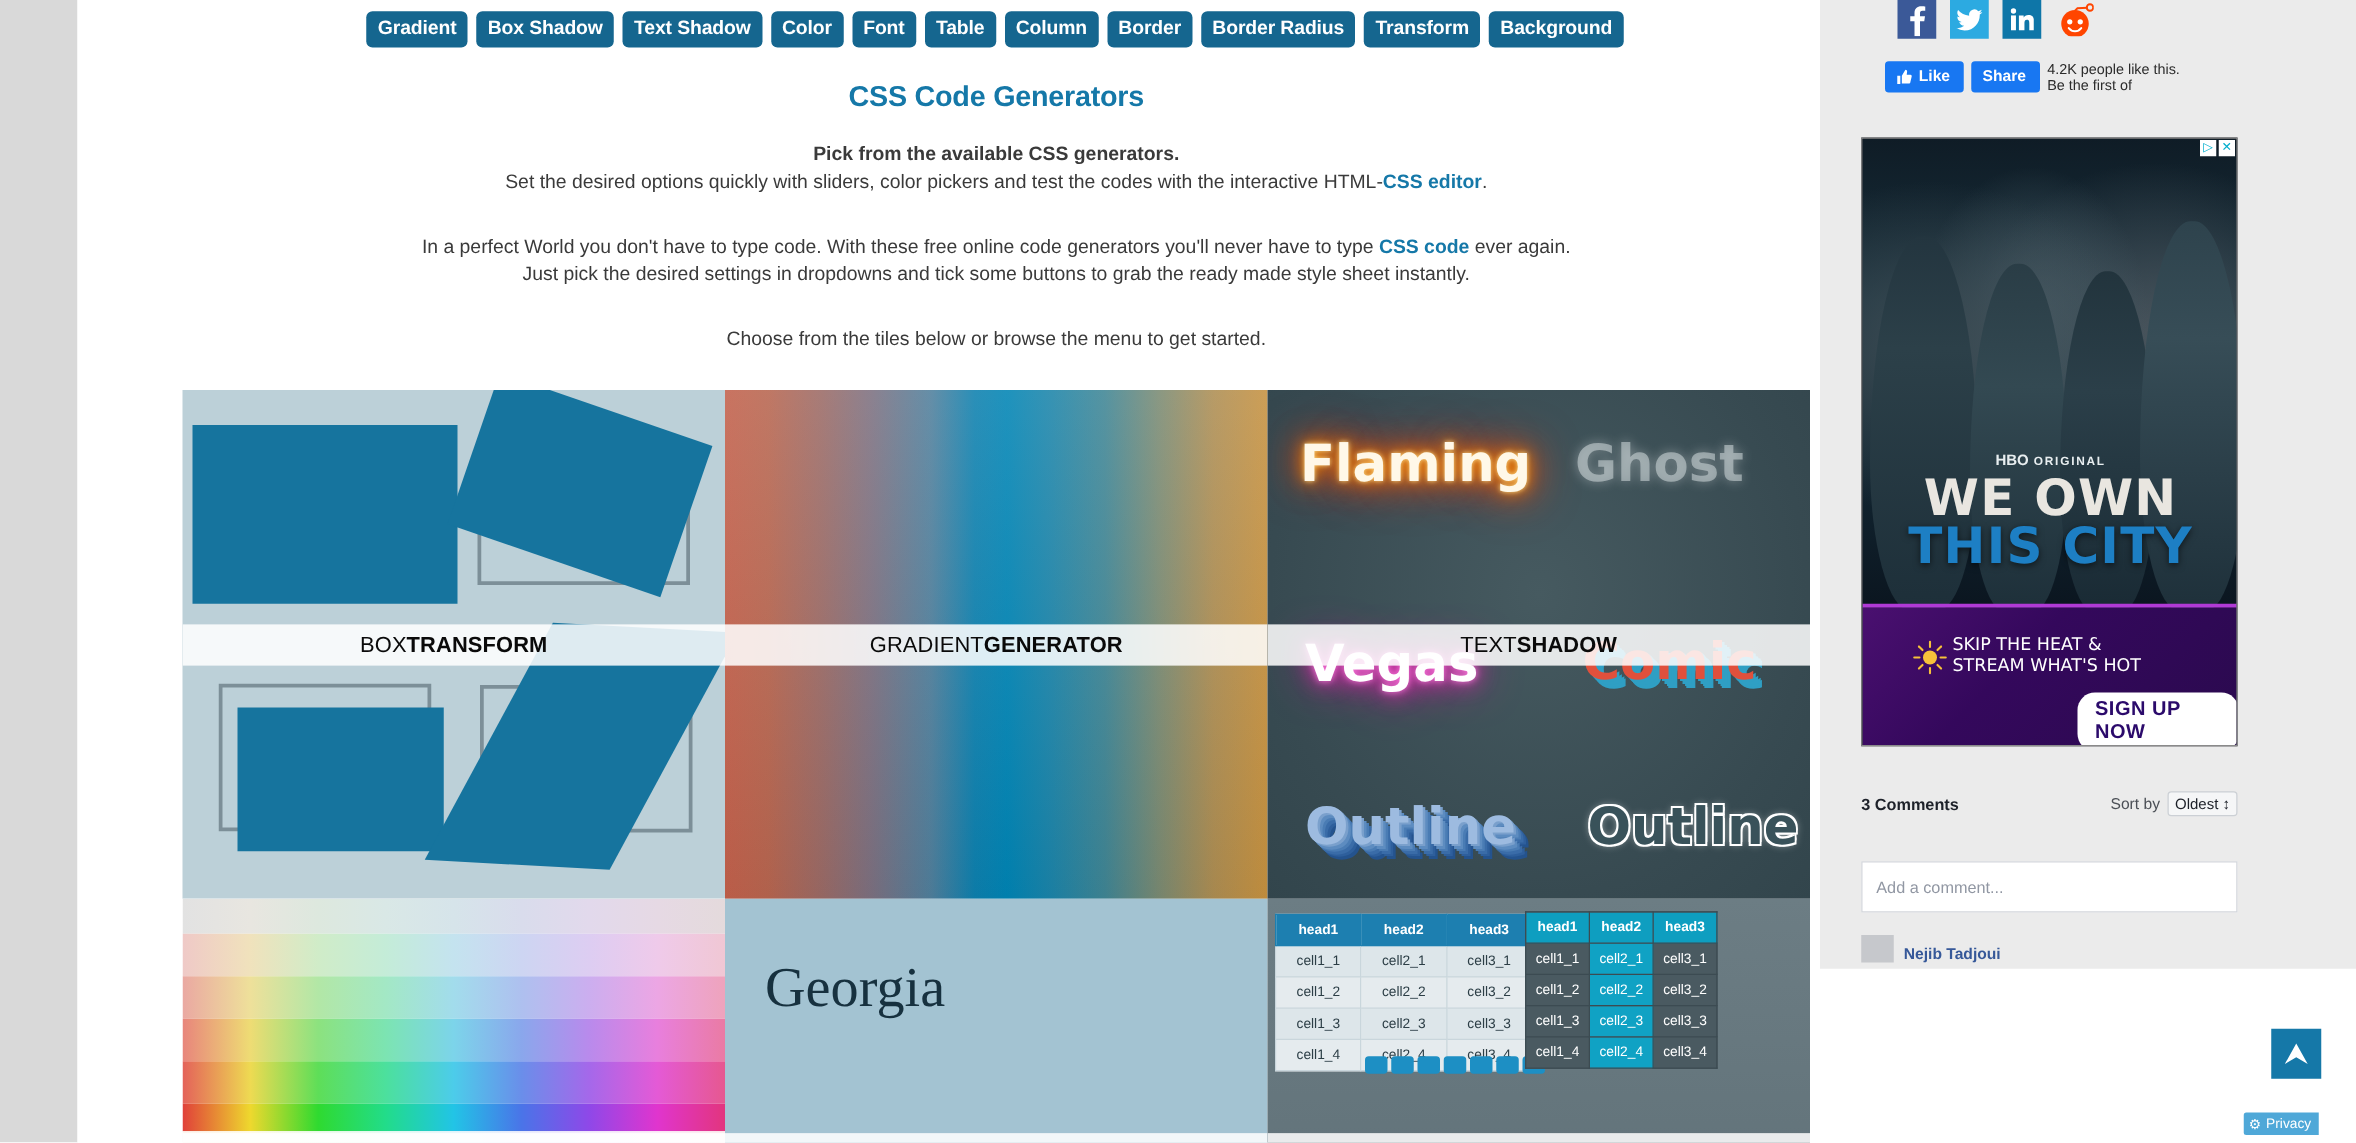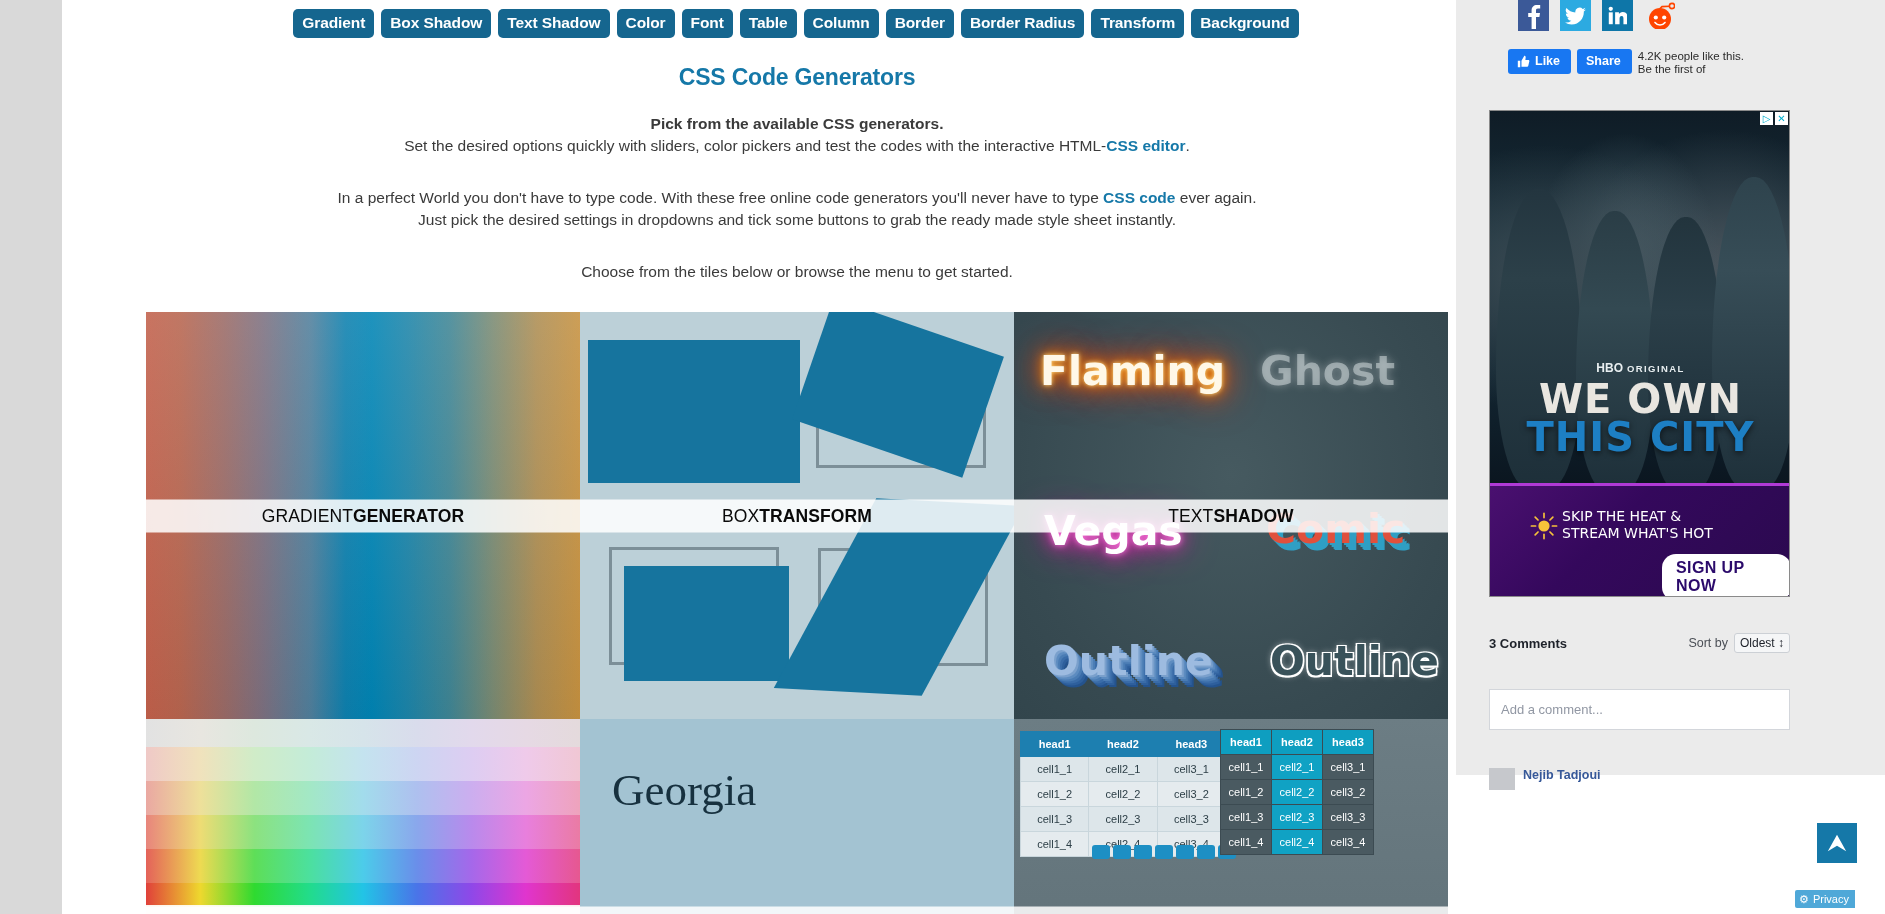--- a/index.html
+++ b/index.html
@@ -222,21 +222,21 @@
   .hbomax { position: absolute; left: 18px; top: 66px; color: #ffffff; font-size: 27px; font-weight: bold; letter-spacing: -1px; font-family: "DejaVu Sans", sans-serif; margin-top: 40px; }
   .signup { position: absolute; left: 172px; top: 68px; background: #ffffff; color: #2b0a6b; font-size: 16px; font-weight: bold; border-radius: 14px; padding: 5px 14px 6px; letter-spacing: 0.4px; cursor: pointer; }
   
   .cm-head { position: absolute; left: 33px; top: 633px; width: 301px; display: flex; justify-content: space-between; align-items: center; }
   .cm-count { font-size: 13px; font-weight: bold; color: #1d2129; }
   .cm-sortwrap { display: flex; align-items: center; gap: 6px; }
   .cm-sortlbl { font-size: 12.5px; color: #4b4f56; }
   .cm-select { background: #f5f6f7; border: 1px solid #ccd0d5; border-radius: 3px; font-size: 12px; color: #1d2129; padding: 2px 5px; cursor: pointer; }
   .cm-box { position: absolute; left: 33px; top: 689px; width: 301px; height: 41px; background: #ffffff; border: 1px solid #d3d6db; }
   .cm-box span { display: block; padding: 12px 11px; color: #9197a3; font-size: 13px; }
-  .cm-author { position: absolute; left: 33px; top: 748px; display: flex; gap: 8px; align-items: flex-start; margin-top: 20px; }
+  .cm-author { position: absolute; left: 33px; top: 748px; display: flex; gap: 8px; align-items: flex-end; }
   .cm-avatar { width: 26px; height: 22px; background: #c6c8cc; }
   .cm-name { color: #365899; font-size: 12.5px; font-weight: bold; }
   
   .totop { position: absolute; left: 1817px; top: 823px; width: 40px; height: 40px; background: #1578a8; display: flex; align-items: center; justify-content: center; cursor: pointer; z-index: 30; }
   .privacy { position: absolute; left: 1795px; top: 890px; height: 18px; background: #4fa8d8; color: #ffffff; font-size: 11px; display: flex; align-items: center; gap: 4px; padding: 0 6px 0 4px; border-radius: 2px 0 0 2px; cursor: pointer; z-index: 30; }
 </style>
 </head>
 <body>
 
 <div id="page">
@@ -267,33 +267,33 @@
         </p>
         <p><span>Set the desired options quickly with sliders, color pickers and test the codes with the interactive HTML-</span><a class="lnk">CSS editor</a><span>.</span></p>
         <p class="blk2"><span>In a perfect World you don't have to type code. With these free online code generators you'll never have to type </span><a class="lnk">CSS code</a><span> ever again.</span></p>
         <p>Just pick the desired settings in dropdowns and tick some buttons to grab the ready made style sheet instantly.</p>
         <p class="blk3">Choose from the tiles below or browse the menu to get started.</p>
       </div>
     </div>
 
     <div class="tiles">
 
-      <div class="tile t-grad">
-        <div class="tile-label"><span>GRADIENT</span><span class="b">GENERATOR</span></div>
-      </div>
-
       <div class="tile t-box">
         <div class="shape" style="left:8px;top:28px;width:212px;height:143px;"></div>
         <div class="outline" style="left:236px;top:40px;width:170px;height:116px;"></div>
         <div class="shape" style="left:228px;top:12px;width:180px;height:128px;transform:rotate(19deg);"></div>
         <div class="outline" style="left:29px;top:235px;width:170px;height:118px;"></div>
         <div class="shape" style="left:44px;top:254px;width:165px;height:115px;"></div>
         <div class="outline" style="left:238px;top:236px;width:170px;height:118px;"></div>
         <div class="shape" style="left:243px;top:190px;width:152px;height:190px;transform:skewX(-26deg) rotate(3deg);"></div>
         <div class="tile-label"><span>BOX</span><span class="b">TRANSFORM</span></div>
+      </div>
+
+      <div class="tile t-grad">
+        <div class="tile-label"><span>GRADIENT</span><span class="b">GENERATOR</span></div>
       </div>
 
       <div class="tile t-text">
         <div class="ts-word w-flaming">Flaming</div>
         <div class="ts-word w-ghost">Ghost</div>
         <div class="ts-word w-vegas">Vegas</div>
         <div class="ts-word w-comic">Comic</div>
         <div class="ts-word w-dracula">Outline</div>
         <div class="ts-word w-outline">Outline</div>
         <div class="tile-label"><span>TEXT</span><span class="b">SHADOW</span></div>

